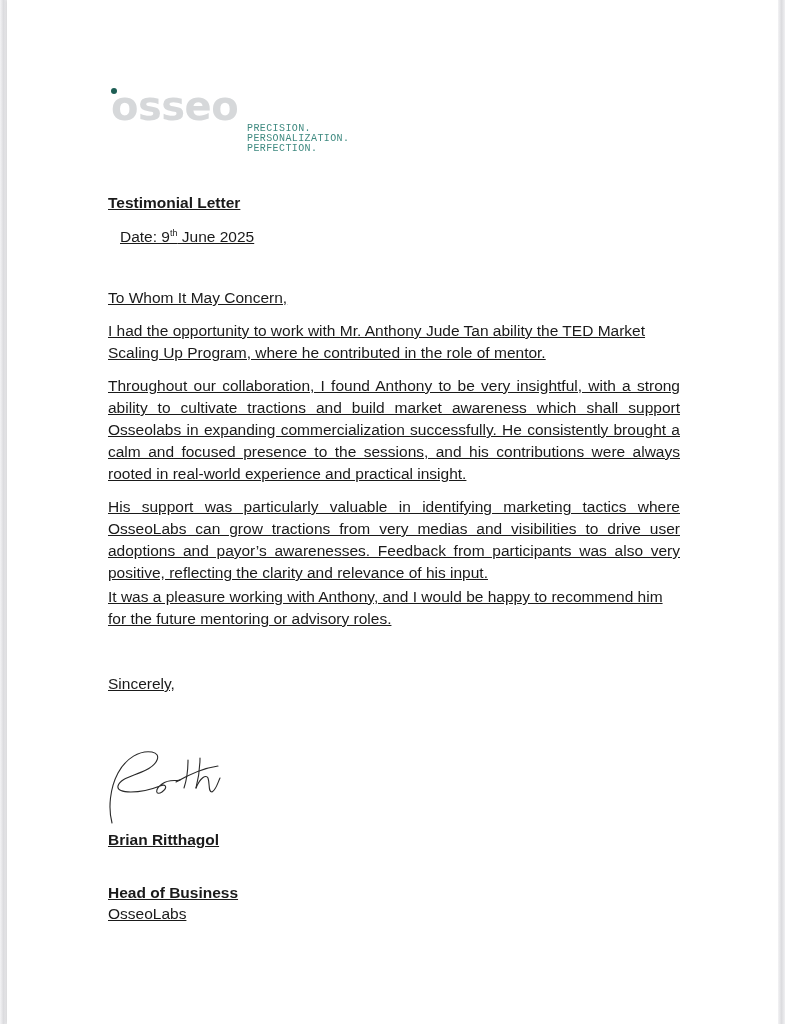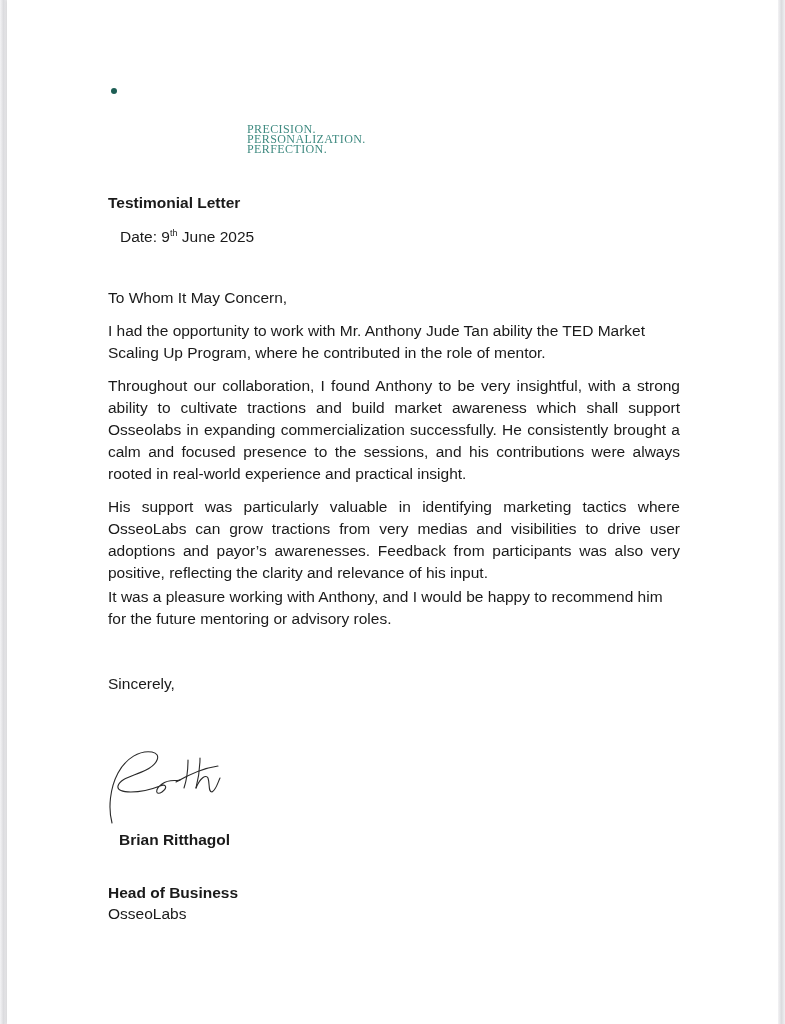--- a/index.html
+++ b/index.html
@@ -34,43 +34,44 @@
     font-size: 40px; letter-spacing: -0.5px; color: #d6d8da; line-height: 48px;
   }
   .logo-labs {
     position: absolute; left: 140px; top: 0px;
     font-family: "DejaVu Sans", sans-serif; font-weight: 200;
     font-size: 44px; letter-spacing: -1px; color: #2e7b70; line-height: 50px;
     -webkit-text-stroke: 0px;
   }
   .logo-tagline {
     position: absolute; left: 144px; top: 46px;
-    font-family: Liberation Serif, serif;
-    font-size: 12px; line-height: 10px; letter-spacing: 0.4px;
+    font-family: Liberation Mono, monospace;
+    font-size: 10px; line-height: 10px; letter-spacing: 0.4px;
     color: #3f8a80; text-transform: uppercase;
   }
   .logo-tagline div { white-space: nowrap; }
 
   
-  .text { position: absolute; left: 108px; width: 572px; font-size: 15.5px; line-height: 22px; }
+  .text { position: absolute; left: 108px; width: 572px; font-size: 15.5px; line-height: 22px; text-decoration: underline; }
   .bold { font-weight: bold; }
   .justify { text-align: justify; }
   sup { font-size: 9px; line-height: 0; vertical-align: super; }
 
   .signature { position: absolute; left: 100px; top: 738px; width: 140px; height: 90px; }
 </style>
 </head>
 <body>
 
 <div class="gutter-left"></div>
 <div class="page">
 </div>
 <div class="gutter-right"></div>
 
 <div class="logo">
+  <div class="logo-osseo">osseo</div>
   <div class="logo-dot"></div>
   <div class="logo-tagline">
     <div>PRECISION.</div>
     <div>PERSONALIZATION.</div>
     <div>PERFECTION.</div>
   </div>
 </div>
 
 <div class="text bold" style="top:192px;">Testimonial Letter</div>
 <div class="text" style="top:226px;margin-left:12px;">
@@ -89,15 +90,15 @@
 <div class="signature">
   <svg width="140" height="90" viewBox="0 0 140 90" fill="none" stroke="#2a2a2a" stroke-width="1.1" stroke-linecap="round" stroke-linejoin="round">
     <path d="M12 85 C8 70 10 50 18 35 C26 20 40 12 52 14 C62 16 58 26 46 32 C34 38 20 40 18 48 C16 56 40 56 60 48 C66 45 68 50 62 54 C56 58 54 52 62 46 C70 40 78 44 80 42"></path>
     <path d="M76 44 C90 36 104 30 118 28"></path>
     <path d="M88 22 C88 32 86 44 84 50"></path>
     <path d="M100 20 C100 30 98 42 96 50"></path>
     <path d="M96 50 C100 40 106 36 108 40 C110 46 108 54 112 54 C116 52 118 44 120 40"></path>
   </svg>
 </div>
 
-<div class="text bold" style="top:829px;margin-left:11px;">Brian Ritthagol</div>
+<div class="text bold" style="top:829px;">Brian Ritthagol</div>
 <div class="text bold" style="top:882px;">Head of Business</div>
 <div class="text" style="top:903px;">OsseoLabs</div>
 
 </body></html>

